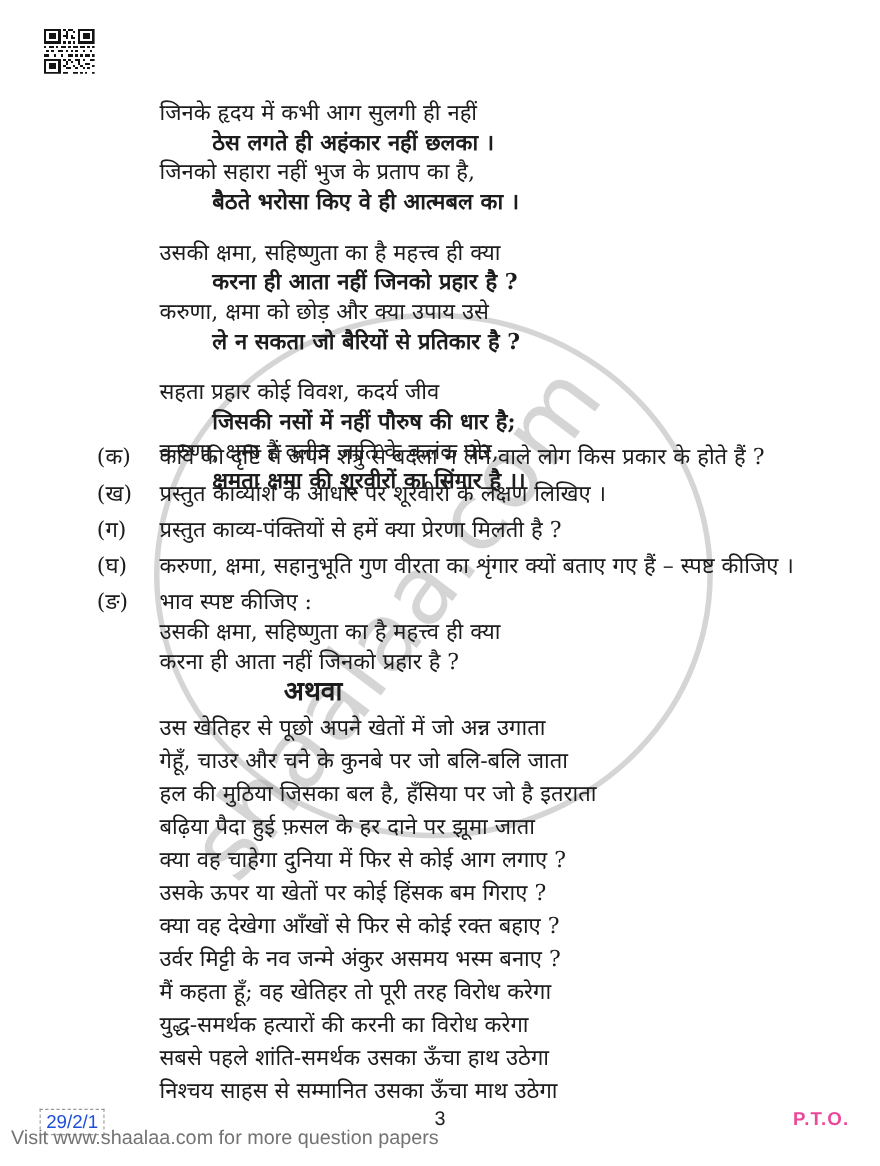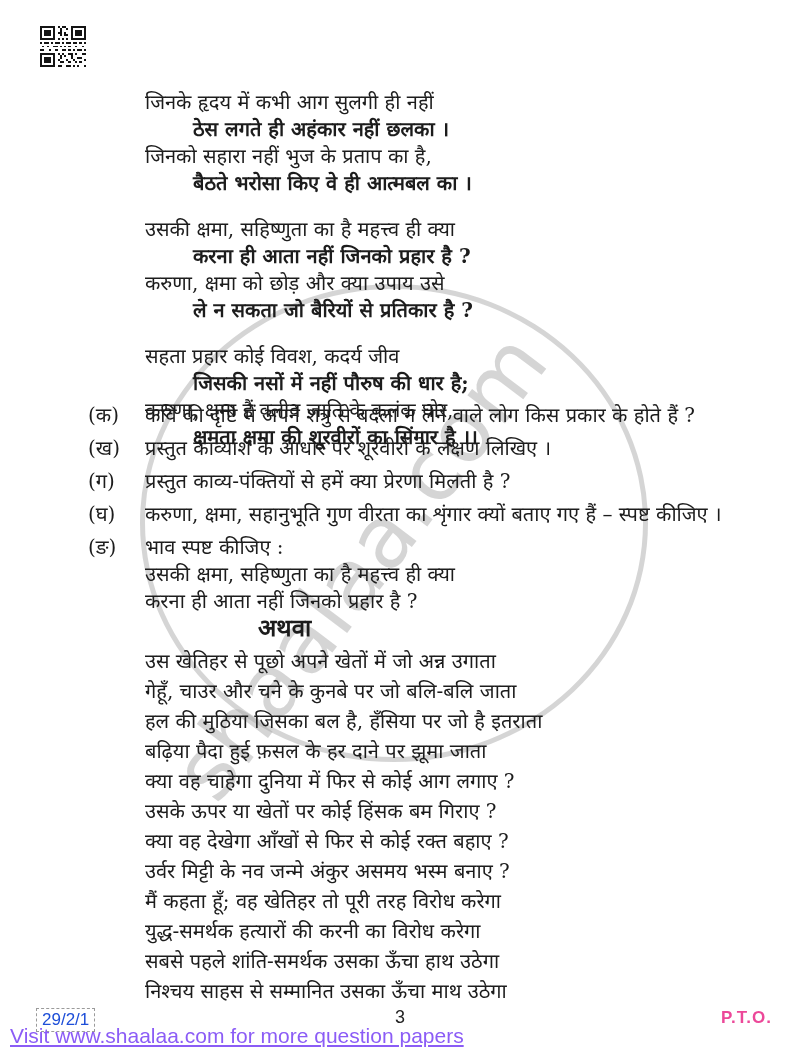--- a/index.html
+++ b/index.html
@@ -41,21 +41,21 @@
   #poem2 .pline{line-height:30px;}
 
   
   .paper-code{position:absolute;left:36px;top:1008px;font-family:"Liberation Sans",sans-serif;
               font-size:17px;color:#1d4ed8;border:1px dashed #9a9a9a;padding:1px 5px;background:transparent;}
   .page-num{position:absolute;left:0;right:0;top:1007px;text-align:center;
             font-family:"Liberation Sans",sans-serif;font-size:18px;color:#222;}
   .pto{position:absolute;right:28px;top:1008px;font-family:"Liberation Sans",sans-serif;
        font-size:17px;font-weight:600;letter-spacing:1px;color:#ec4899;}
   .visit{position:absolute;left:10px;top:1024px;font-family:"Liberation Sans",sans-serif;
-         font-size:21px;color:#8b5cf6;white-space:nowrap;text-decoration:underline;}
+         font-size:18px;color:#737373;white-space:nowrap;}
 </style>
 </head>
 <body>
 
 <div>
 
   <div class="layer-wm">
     <div class="wm-circle"></div>
     <div class="wm-text">shaalaa.com</div>
   </div>

